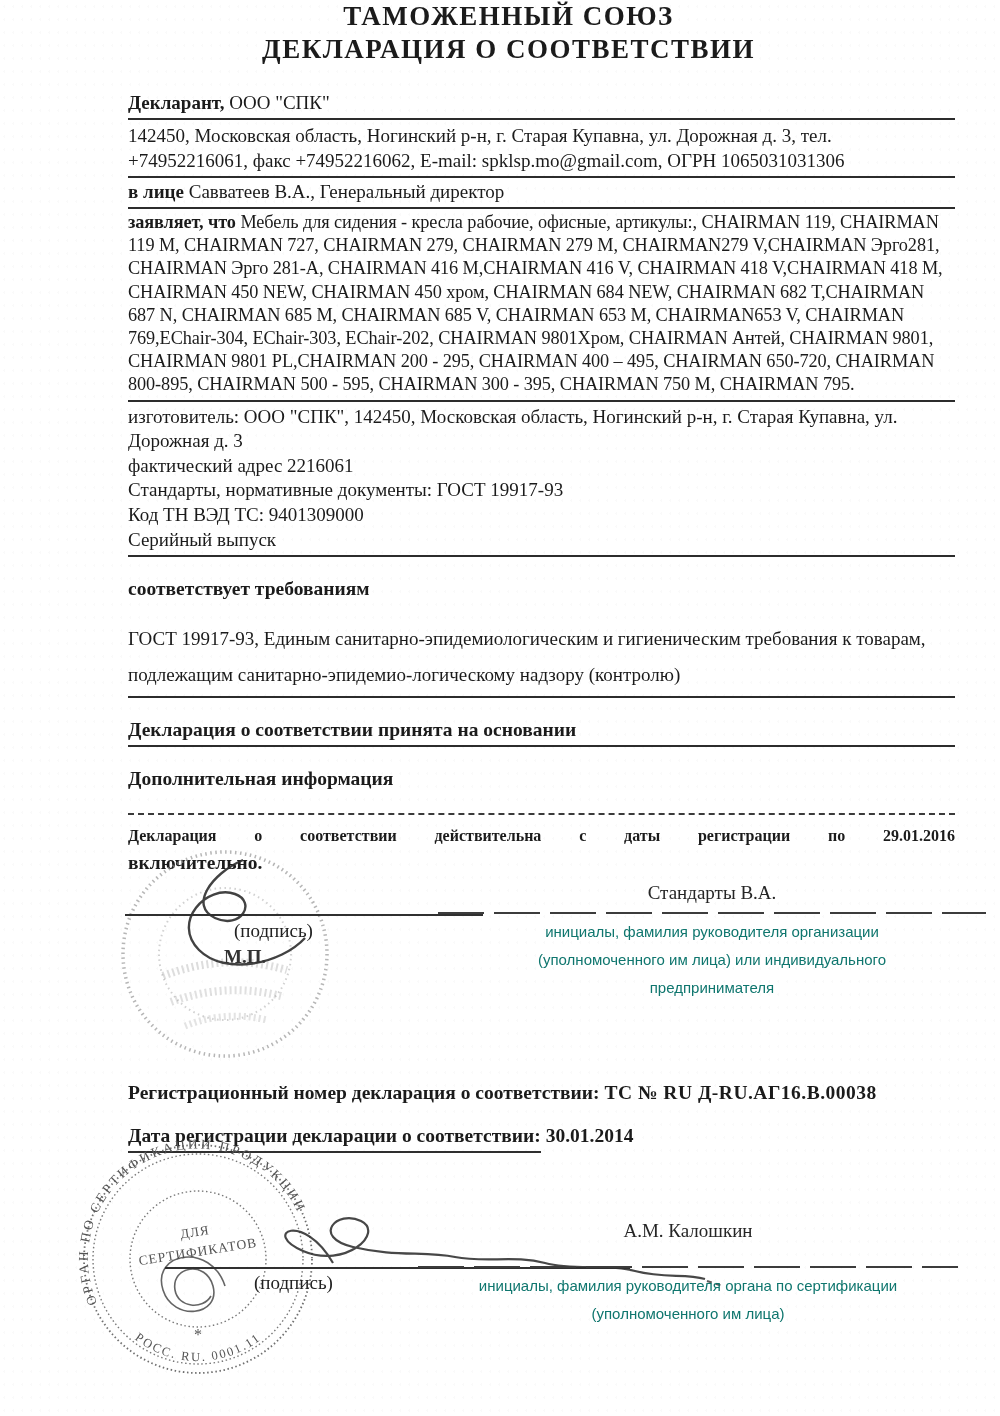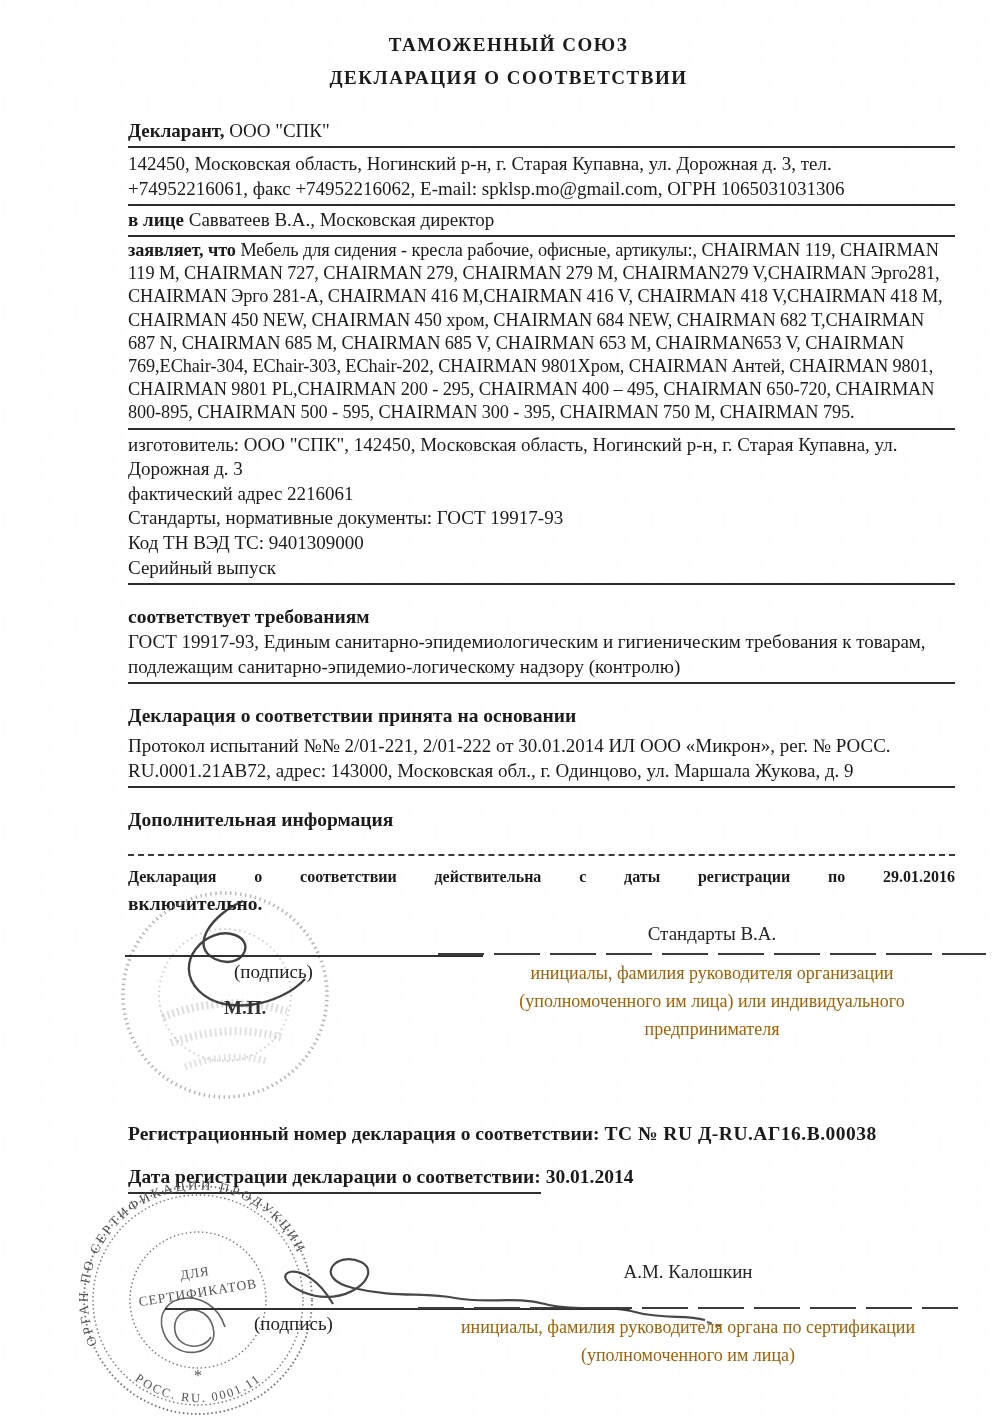--- a/index.html
+++ b/index.html
@@ -2,45 +2,45 @@
 <html><head>
 <meta charset="utf-8">
 <style>
   html,body{margin:0;padding:0;background:#ffffff;}
   .page{position:relative;width:1000px;height:1416px;background:#fff;overflow:hidden;
         font-family:"Liberation Serif","DejaVu Serif",serif;color:#1b1b1b;}
   .page::after{content:"";position:absolute;inset:0;pointer-events:none;
         background-image:radial-gradient(rgba(0,0,0,.05) 1px,transparent 1px);
         background-size:9px 13px;opacity:.35;}
   .content{padding:0 45px 0 128px;}
-  .title-wrap{padding-top:28px;text-align:center;transform:translateX(-33px);
-        font-weight:bold;font-size:19px;line-height:33px;letter-spacing:1.5px;}
+  .title-wrap{padding-top:0;text-align:center;transform:translateX(-33px);
+        font-weight:bold;font-size:27px;line-height:33px;letter-spacing:1.5px;}
   .t19{font-size:19px;line-height:25px;}
   .t18{font-size:18.3px;line-height:23.2px;letter-spacing:-.1px;}
   .b{font-weight:bold;}
   .rule{height:0;border-top:2px solid #2c2c2c;margin:3px 0 0 0;}
   .rule.dash{border-top-style:dashed;border-top-color:#3a3a3a;}
   .decl-line{margin-top:24px;}
   .addr{margin-top:3px;}
   .rep{margin-top:1px;}
   .products{margin-top:2px;}
   .manu{margin-top:3px;line-height:24.6px;}
   .head{font-size:19.5px;line-height:24px;font-weight:bold;margin-top:20px;}
-  .body2{margin-top:0;line-height:25px;}
+  .body2{margin-top:20px;line-height:36px;}
   .body3{margin-top:6px;line-height:24.5px;}
   .validity{margin-top:7px;font-weight:bold;font-size:16px;line-height:27px;
         text-align:justify;text-align-last:justify;}
   .validity2{font-weight:bold;font-size:19.5px;line-height:27px;}
   .sigrow{position:relative;}
   .row1{margin-top:6px;height:172px;}
   .row2{height:239px;}
   .absx{position:absolute;}
   .sigline{height:0;border-top:2px solid #303030;}
   .dashline{height:2px;background:repeating-linear-gradient(90deg,#3c3c3c 0 46px,rgba(0,0,0,0) 46px 56px);}
-  .cap{font-family:Liberation Serif, serif;font-size:18px;color:#a16207;}
+  .cap{font-family:Liberation Sans, sans-serif;font-size:15px;color:#0f766e;}
   .namebox{text-align:center;}
   .name{font-size:19px;color:#262626;}
   .podpis{font-size:19px;color:#222;margin-left:48px;}
   .mp{font-size:19px;font-weight:600;color:#333;}
   .regline{font-size:19.5px;line-height:24px;font-weight:bold;}
   .regnum-val{letter-spacing:.5px;}
   .date-underline{display:inline-block;border-bottom:2px solid #2f2f2f;padding-bottom:3px;}
   svg{display:block;}
 </style>
 </head>
@@ -58,21 +58,21 @@
       <span class="b">Декларант,</span><span> ООО "СПК"</span>
     </div>
 
     <div class="rule"></div>
 
     <div class="t19 addr">142450, Московская область, Ногинский р-н, г. Старая Купавна, ул. Дорожная д. 3, тел. +74952216061, факс +74952216062, E-mail: spklsp.mo@gmail.com, ОГРН 1065031031306</div>
 
     <div class="rule"></div>
 
     <div class="t19 rep">
-      <span class="b">в лице</span><span> Савватеев В.А., Московская директор</span>
+      <span class="b">в лице</span><span> Савватеев В.А., Генеральный директор</span>
     </div>
 
     <div class="rule"></div>
 
     <div class="t18 products">
       <span class="b">заявляет, что</span><span> Мебель для сидения - кресла рабочие, офисные, артикулы:, CHAIRMAN 119, CHAIRMAN 119 M, CHAIRMAN 727, CHAIRMAN 279, CHAIRMAN 279 M, CHAIRMAN279 V,CHAIRMAN Эрго281, CHAIRMAN Эрго 281-А, CHAIRMAN 416 M,CHAIRMAN 416 V, CHAIRMAN 418 V,CHAIRMAN 418 M, CHAIRMAN 450 NEW, CHAIRMAN 450 хром, CHAIRMAN 684 NEW, CHAIRMAN 682 T,CHAIRMAN 687 N, CHAIRMAN 685 M, CHAIRMAN 685 V, CHAIRMAN 653 M, CHAIRMAN653 V, CHAIRMAN 769,EChair-304, EChair-303, EChair-202, CHAIRMAN 9801Хром, CHAIRMAN Антей, CHAIRMAN 9801, CHAIRMAN 9801 PL,CHAIRMAN 200 - 295, CHAIRMAN 400 – 495, CHAIRMAN 650-720, CHAIRMAN 800-895, CHAIRMAN 500 - 595, CHAIRMAN 300 - 395, CHAIRMAN 750 M, CHAIRMAN 795.</span>
     </div>
 
     <div class="rule"></div>
 
@@ -85,21 +85,20 @@
     </div>
 
     <div class="rule"></div>
 
     <div class="head">соответствует требованиям</div>
     <div class="t19 body2">ГОСТ 19917-93, Единым санитарно-эпидемиологическим и гигиеническим требования к товарам, подлежащим санитарно-эпидемио-логическому надзору (контролю)</div>
 
     <div class="rule"></div>
 
     <div class="head">Декларация о соответствии принята на основании</div>
-    <div class="t19 body3">Протокол испытаний №№ 2/01-221, 2/01-222 от 30.01.2014 ИЛ ООО «Микрон», рег. № РОСС. RU.0001.21АВ72, адрес: 143000, Московская обл., г. Одинцово, ул. Маршала Жукова, д. 9</div>
 
     <div class="rule"></div>
 
     <div class="head">Дополнительная информация</div>
 
     <div class="rule dash" style="margin-top:22px"></div>
 
     <div class="validity">Декларация о соответствии действительна с даты регистрации по 29.01.2016</div>
     <div class="validity2">включительно.</div>
 
@@ -107,21 +106,21 @@
       <svg class="absx" style="left:-13px;top:-38px" width="220" height="220" viewBox="0 0 220 220" aria-hidden="true">
         <circle cx="110" cy="110" r="102" fill="none" stroke="#8f8f8f" stroke-width="3.5" stroke-dasharray="1.5 3.5" opacity="0.65"></circle>
         <circle cx="110" cy="110" r="66" fill="none" stroke="#9a9a9a" stroke-width="2" stroke-dasharray="1.5 3.5" opacity="0.45"></circle>
         <path d="M48,132 q62,-24 124,-6" fill="none" stroke="#8f8f8f" stroke-width="8" stroke-dasharray="2 3" opacity="0.3"></path>
         <path d="M56,158 q54,-20 110,-6" fill="none" stroke="#8f8f8f" stroke-width="8" stroke-dasharray="2 3" opacity="0.28"></path>
         <path d="M70,182 q40,-16 82,-6" fill="none" stroke="#8f8f8f" stroke-width="7" stroke-dasharray="2 3" opacity="0.25"></path>
         <path d="M128,16 C96,30 74,62 100,74 C126,86 142,58 120,50 C92,40 56,78 84,106 C110,132 166,120 190,94" fill="none" stroke="#2d2d2d" stroke-width="2.4" opacity="0.9"></path>
       </svg>
       <div class="absx sigline" style="left:-3px;top:32px;width:358px"></div>
       <div class="absx podpis" style="left:58px;top:38px">(подпись)</div>
-      <div class="absx mp" style="left:96px;top:74px">М.П.</div>
+      <div class="absx mp" style="left:96px;top:64px">М.П.</div>
 
       <div class="absx namebox" style="left:310px;top:0;width:548px">
         <div class="name">Стандарты В.А.</div>
       </div>
       <div class="absx dashline" style="left:310px;top:30px;width:548px"></div>
       <div class="absx namebox" style="left:310px;top:36px;width:548px">
         <div class="cap" style="line-height:28px">инициалы, фамилия руководителя организации</div>
         <div class="cap" style="line-height:28px">(уполномоченного им лица) или индивидуального</div>
         <div class="cap" style="line-height:28px">предпринимателя</div>
       </div>

